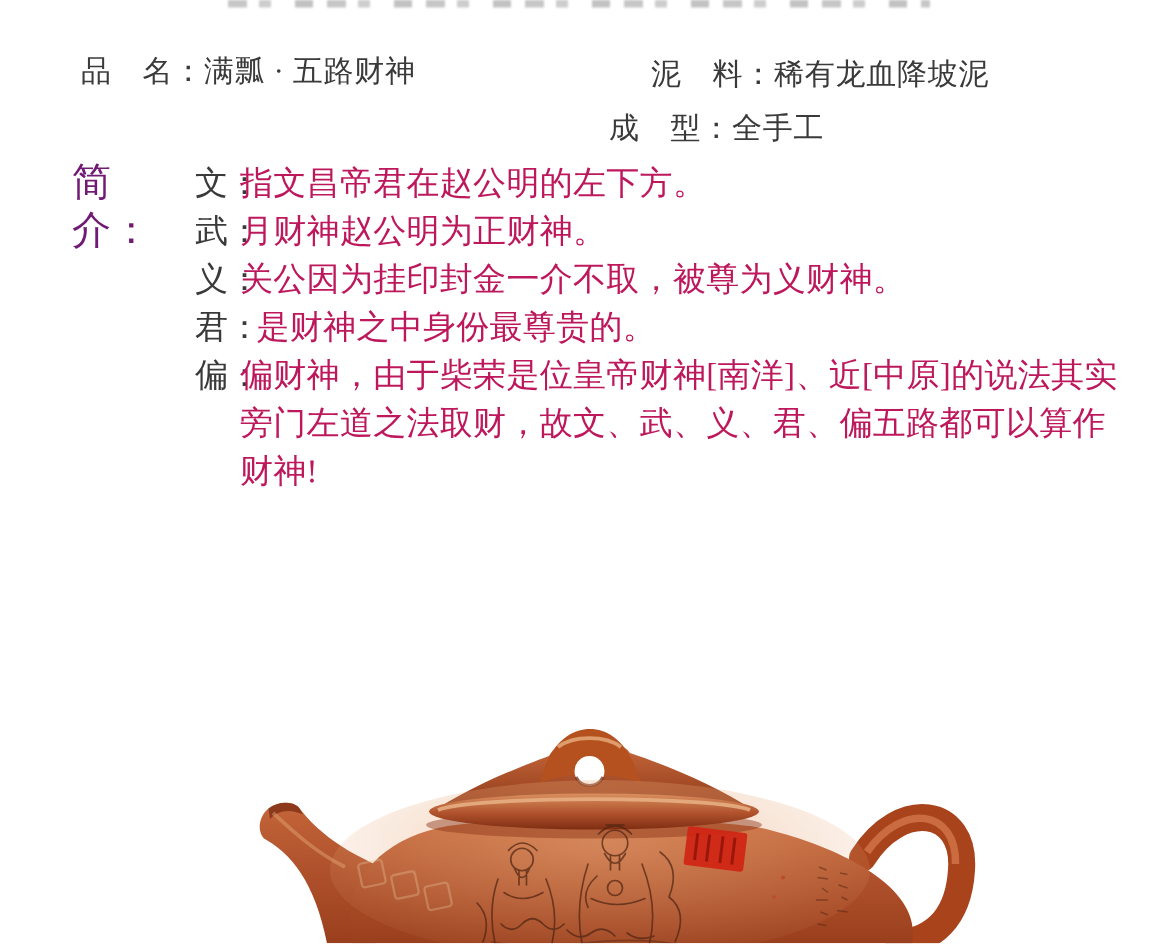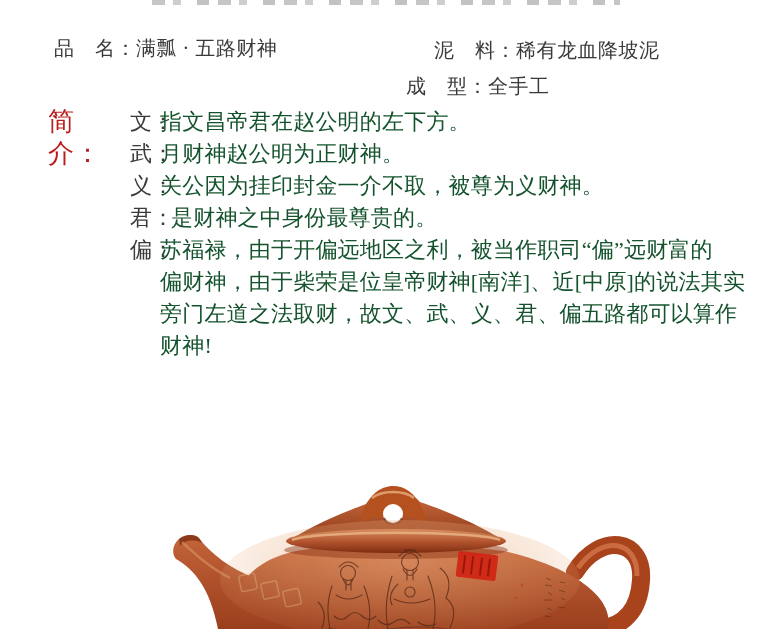--- a/index.html
+++ b/index.html
@@ -22,26 +22,26 @@
 
   
   .spec-cell{position:absolute;font-size:20px;line-height:30px;white-space:nowrap;letter-spacing:.5px;}
   .spec-cell .lab{color:#3a3a3a;}
   .spec-cell .val{color:#3a3a3a;}
   .c1{left:54px;top:33px;} .c2{left:406px;top:35px;margin-left:28px;}
   .c3{left:54px;top:71px;} .c4{left:406px;top:71px;}
 
   
   .intro{position:absolute;left:48px;top:106px;width:720px;display:flex;}
-  .intro-label{flex:none;width:82px;font-size:26px;line-height:32px;color:#b91c1c;letter-spacing:.5px;}
+  .intro-label{flex:none;width:82px;font-size:26px;line-height:32px;color:#701a75;letter-spacing:.5px;}
   .intro-items{flex:1;}
   .intro-item{display:flex;}
   .ikey{flex:none;width:30px;font-size:22px;line-height:32px;color:#3a3a3a;}
   .ilines{flex:1;}
-  .ln{font-size:22px;line-height:32px;color:#14532d;white-space:nowrap;letter-spacing:.2px;}
+  .ln{font-size:22px;line-height:32px;color:#be185d;white-space:nowrap;letter-spacing:.2px;}
   .ln.indent{text-indent:11px;}
 
   
   .photo{position:absolute;left:150px;top:480px;width:520px;height:149px;overflow:hidden;}
   .photo svg{display:block;}
 </style>
 </head>
 <body>
 
 <div class="page">
@@ -86,21 +86,20 @@
       <div class="intro-item">
         <span class="ikey">君：</span>
         <div class="ilines">
           <div class="ln indent">是财神之中身份最尊贵的。</div>
         </div>
       </div>
 
       <div class="intro-item">
         <span class="ikey">偏：</span>
         <div class="ilines">
-          <div class="ln">苏福禄，由于开偏远地区之利，被当作职司“偏”远财富的</div>
           <div class="ln">偏财神，由于柴荣是位皇帝财神[南洋]、近[中原]的说法其实</div>
           <div class="ln">旁门左道之法取财，故文、武、义、君、偏五路都可以算作</div>
           <div class="ln">财神!</div>
         </div>
       </div>
 
     </div>
   </div>
 
   <div class="photo">

